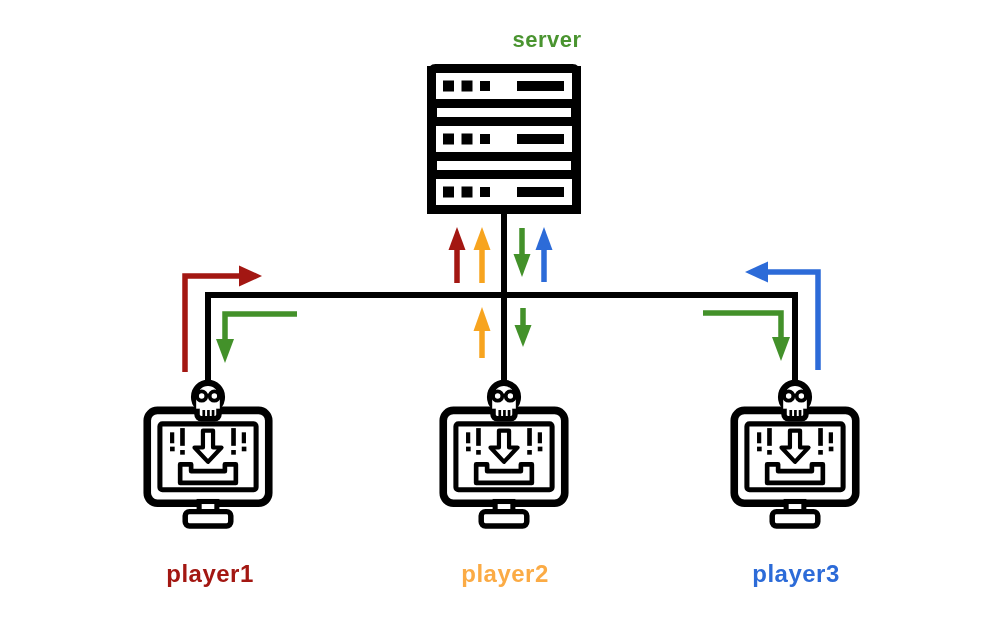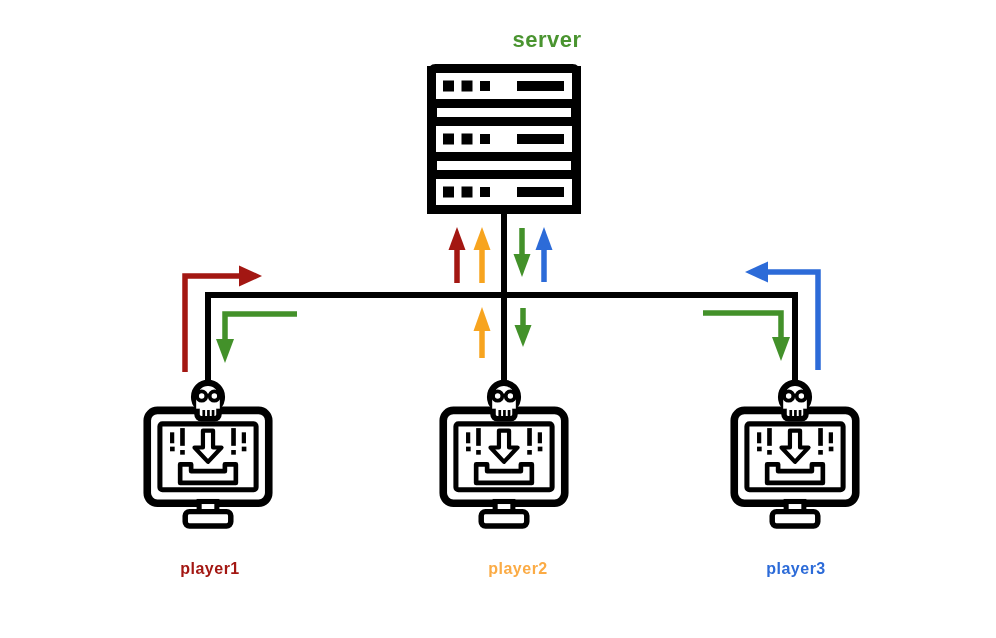--- a/index.html
+++ b/index.html
@@ -35,23 +35,23 @@
 
   
   .lbl {
     position: absolute;
     transform: translateX(-50%);
     white-space: nowrap;
     font-weight: bold;
     letter-spacing: 0.5px;
   }
   .server-lbl  { left: 502px; top: 27px;  font-size: 22px; color: var(--green-label, #4a9430); margin-left: 45px; }
-  .player-lbl  { top: 560px; font-size: 16px; }
+  .player-lbl  { top: 560px; font-size: 24px; }
   .player-lbl-1 { left: 210px; color: var(--red, #a31712); }
-  .player-lbl-2 { left: 518px; color: var(--orange-label, #fbab45); }
+  .player-lbl-2 { left: 505px; color: var(--orange-label, #fbab45); }
   .player-lbl-3 { left: 796px; color: var(--blue, #2c6bd8); text-align: center; }
 </style>
 </head>
 <body>
 
 <div class="canvas">
 
   <svg width="996" height="638" viewBox="0 0 996 638">
 
     <defs>

